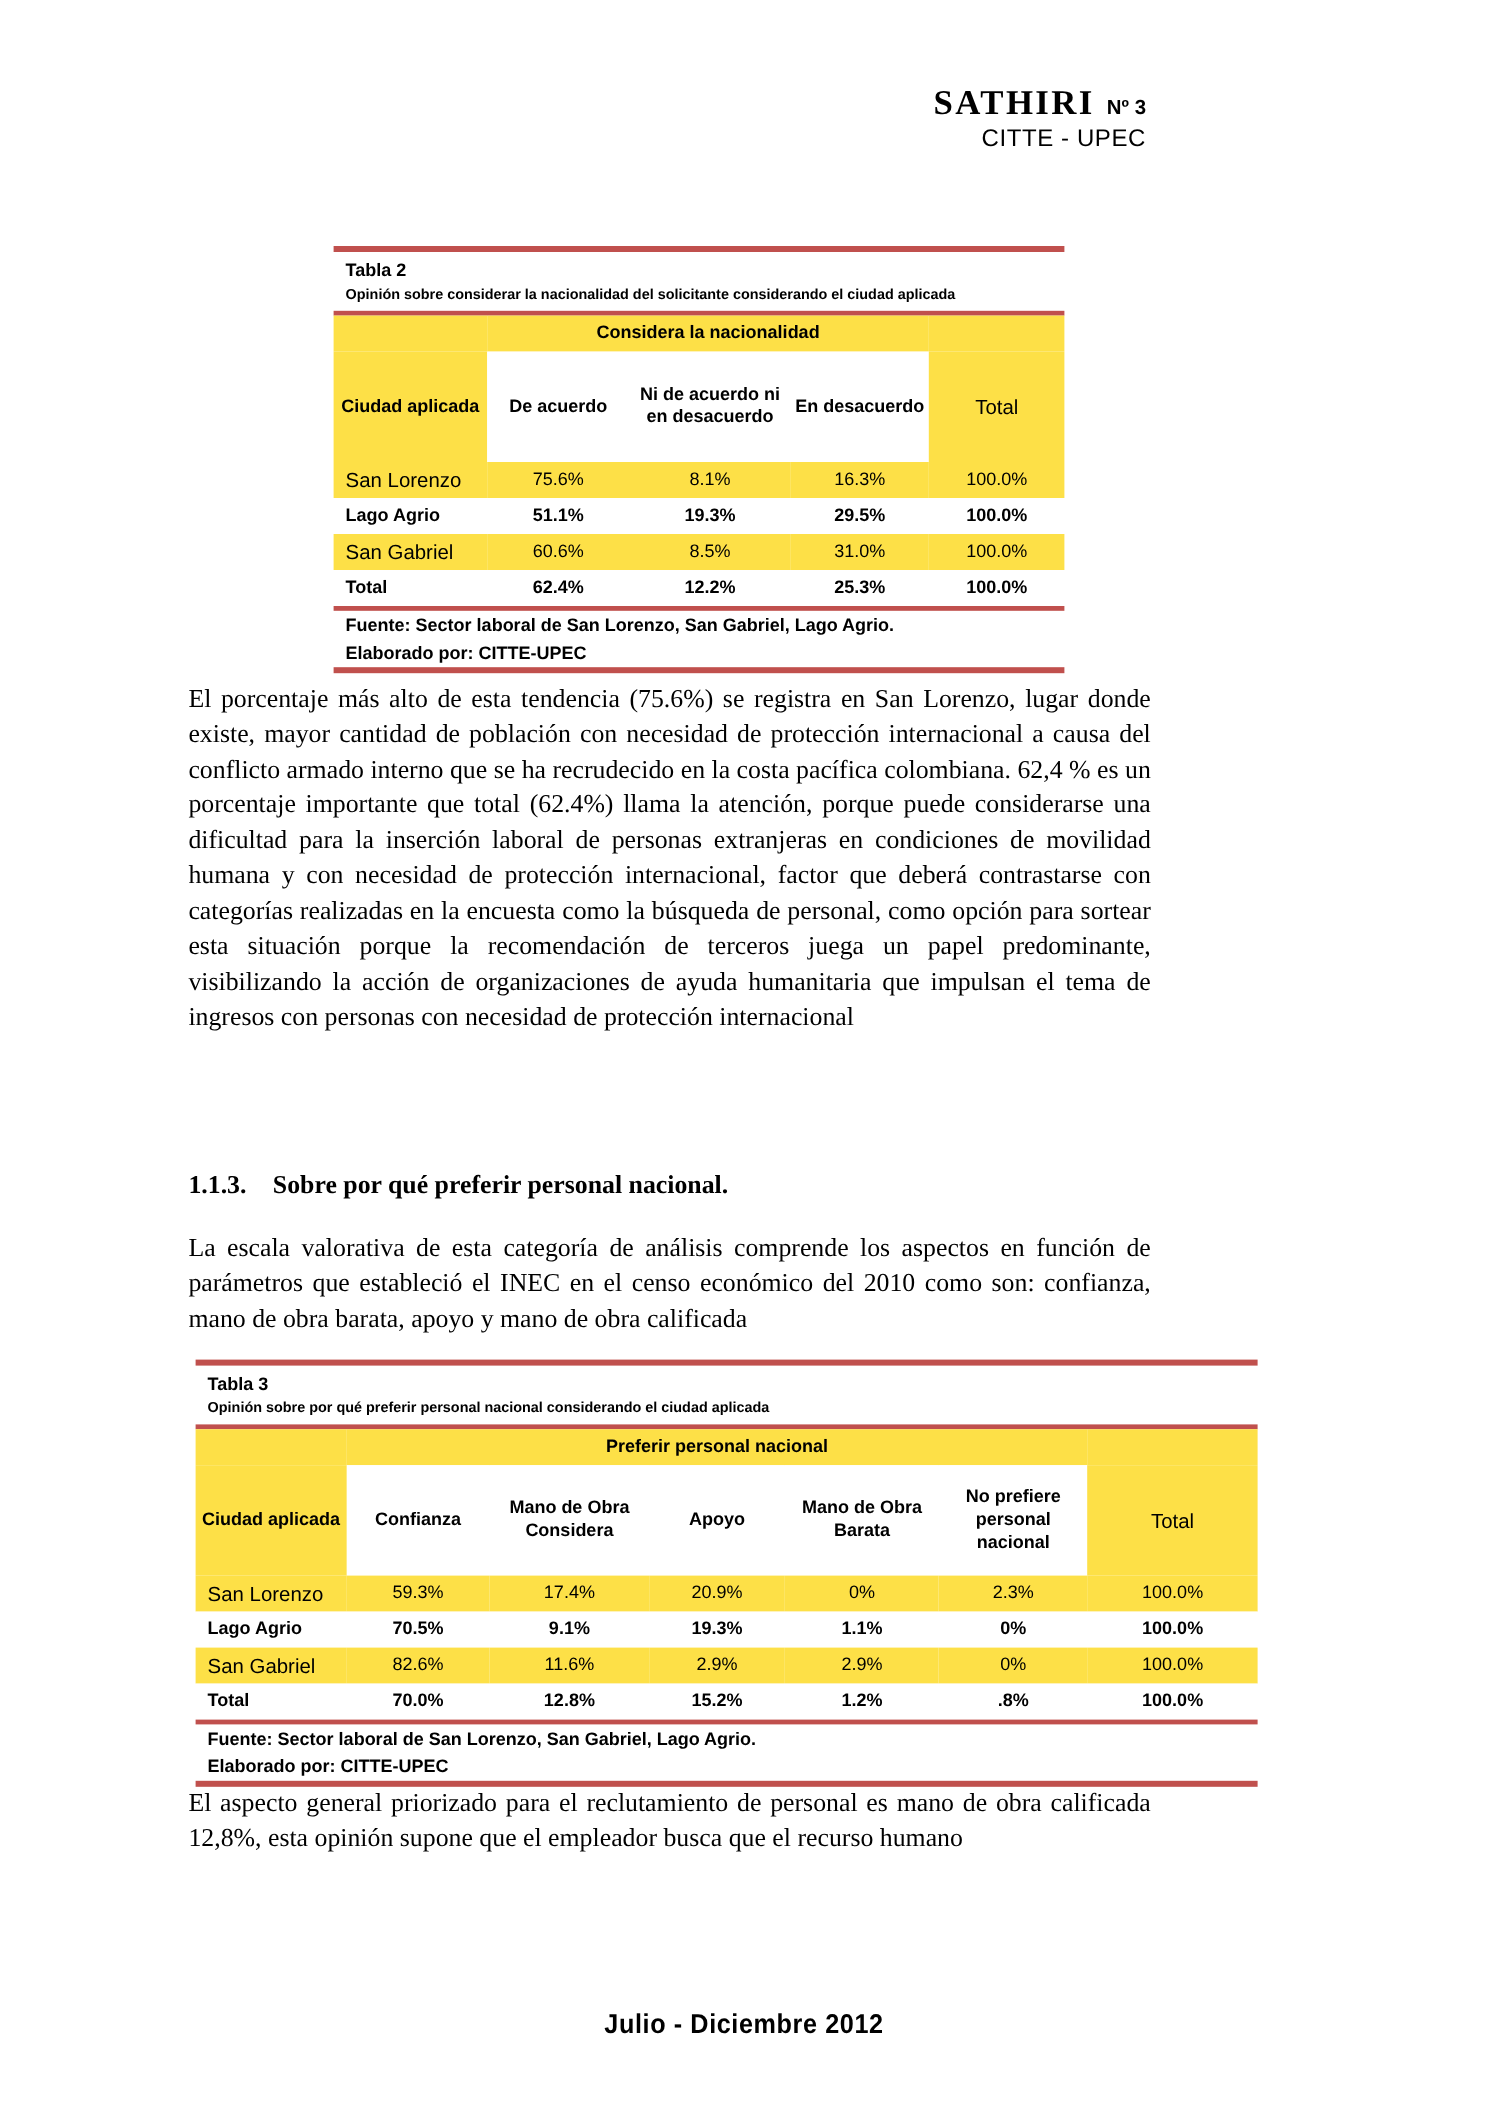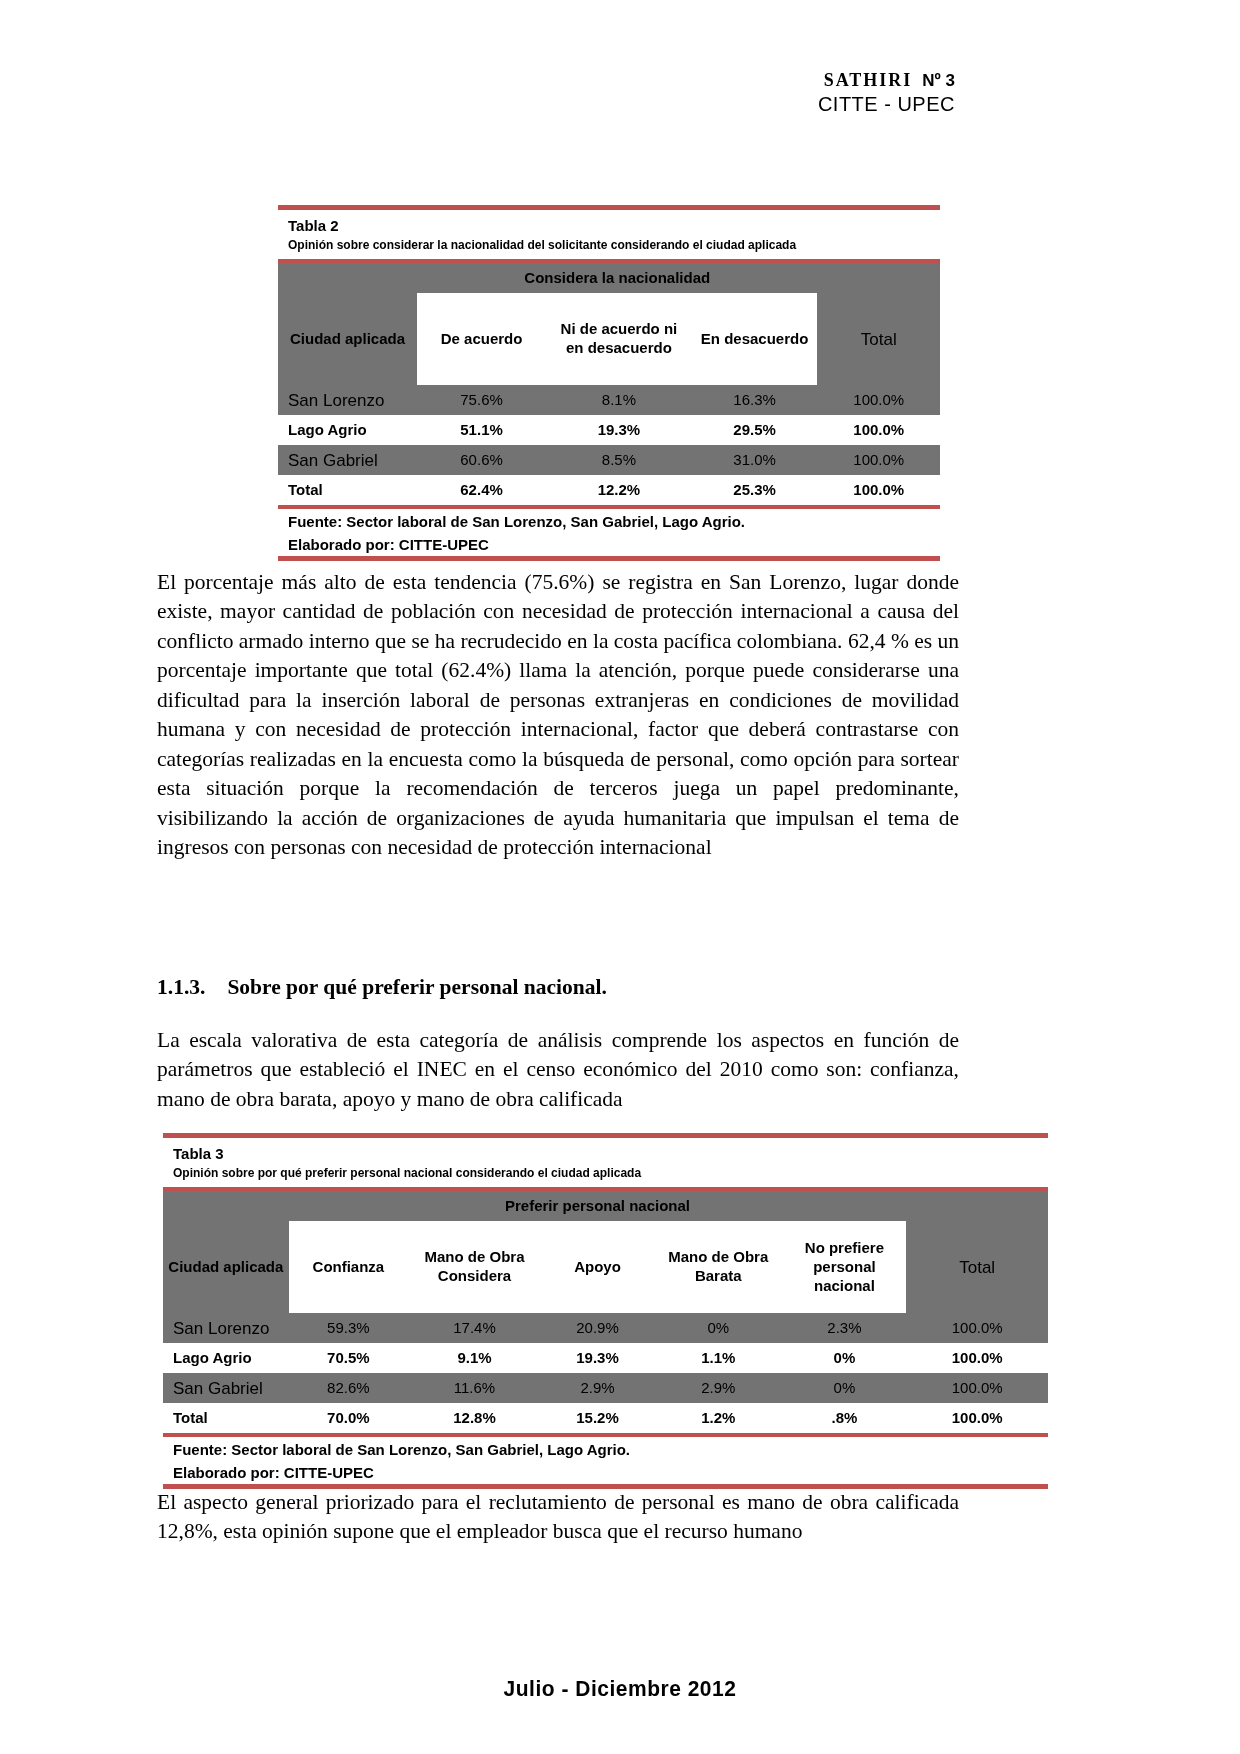--- a/index.html
+++ b/index.html
@@ -2,21 +2,21 @@
 <html><head>
 <meta charset="utf-8">
 <style>
   html,body{margin:0;padding:0;background:#ffffff;}
   .page{
     position:relative;width:1240px;height:1754px;background:#ffffff;
     font-family:"Liberation Serif",serif;color:#000;overflow:hidden;
   }
   
   .hdr{position:absolute;top:70px;right:285px;text-align:right;line-height:1.15;}
-  .hdr .journal{font-family:"Liberation Serif",serif;font-weight:bold;font-size:18px;letter-spacing:2px;}
+  .hdr .journal{font-family:"Liberation Serif",serif;font-weight:bold;font-size:29px;letter-spacing:2px;}
   .hdr .issue{font-family:"Liberation Sans",sans-serif;font-weight:bold;font-size:17px;margin-left:10px;}
   .hdr .org{font-family:"Liberation Sans",sans-serif;font-size:20px;margin-top:2px;letter-spacing:0.5px;}
   
   .para{
     position:absolute;left:157px;width:802px;margin:0;
     font-size:21.5px;line-height:1.37;text-align:justify;
   }
   .heading{
     position:absolute;left:157px;width:802px;margin:0;
     font-size:21.5px;font-weight:bold;
@@ -24,21 +24,21 @@
   .heading .num{margin-right:22px;}
   
   .tblock{position:absolute;font-family:"Liberation Sans",sans-serif;}
   .rule{background:#C0504D;}
   .rule.r5{height:5px;}
   .rule.r4{height:4px;}
   .tbl-title{font-size:15px;font-weight:bold;padding:5px 10px 0 10px;line-height:1.45;}
   .tbl-caption{font-size:12px;font-weight:bold;padding:0 10px 5px 10px;line-height:1.45;text-align:justify;}
   table.datatbl{border-collapse:collapse;width:100%;table-layout:fixed;}
   table.datatbl td{padding:0 4px;vertical-align:middle;text-align:center;font-size:15px;line-height:1.25;}
-  td.pink{background:#737373;}
+  td.pink{background:#fde047;}
   td.white{background:#ffffff;}
   tr.grouprow td{height:30px;font-weight:bold;}
   tr.headrow td{font-weight:bold;}
   tr.headrow{height:92px;}
   td.rowhead{font-weight:400;font-size:17px;}
   tr.datarow{height:30px;}
   tr.datarow td:first-child{text-align:left;padding-left:10px;}
   tr.light td{font-weight:400;}
   tr.light td:first-child{font-size:17px;}
   tr.strong td{font-weight:bold;}
@@ -57,21 +57,21 @@
 <div class="page">
 
   <div class="hdr">
     <div>
       <span class="journal">SATHIRI</span><span class="issue">Nº 3</span>
     </div>
     <div class="org">CITTE - UPEC</div>
   </div>
 
 
-  <div class="tblock" style="top:205px;left:278px;width:662px;">
+  <div class="tblock" style="top:205px;left:278px;width:609px;">
     <div class="rule r5"></div>
     <div class="tbl-title">Tabla 2</div>
     <div class="tbl-caption">Opinión sobre considerar la nacionalidad del solicitante considerando el ciudad aplicada</div>
     <div class="rule r4"></div>
 
     <table class="datatbl">
       <colgroup>
         <col style="width:21%">
           <col style="width:19.5%">
           <col style="width:22%">

